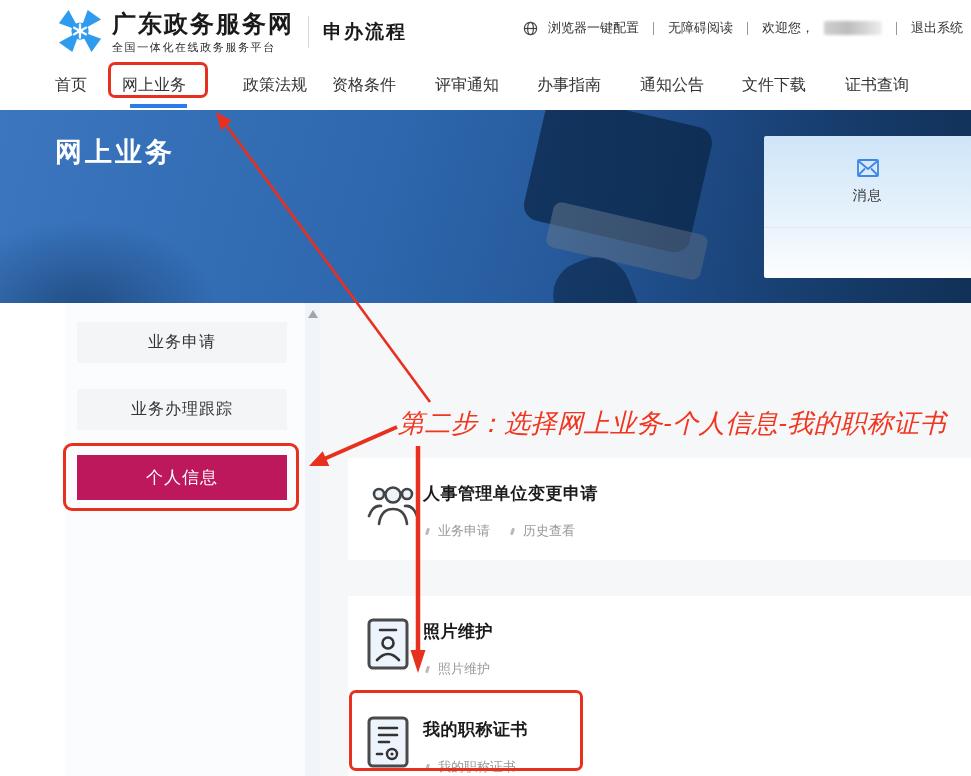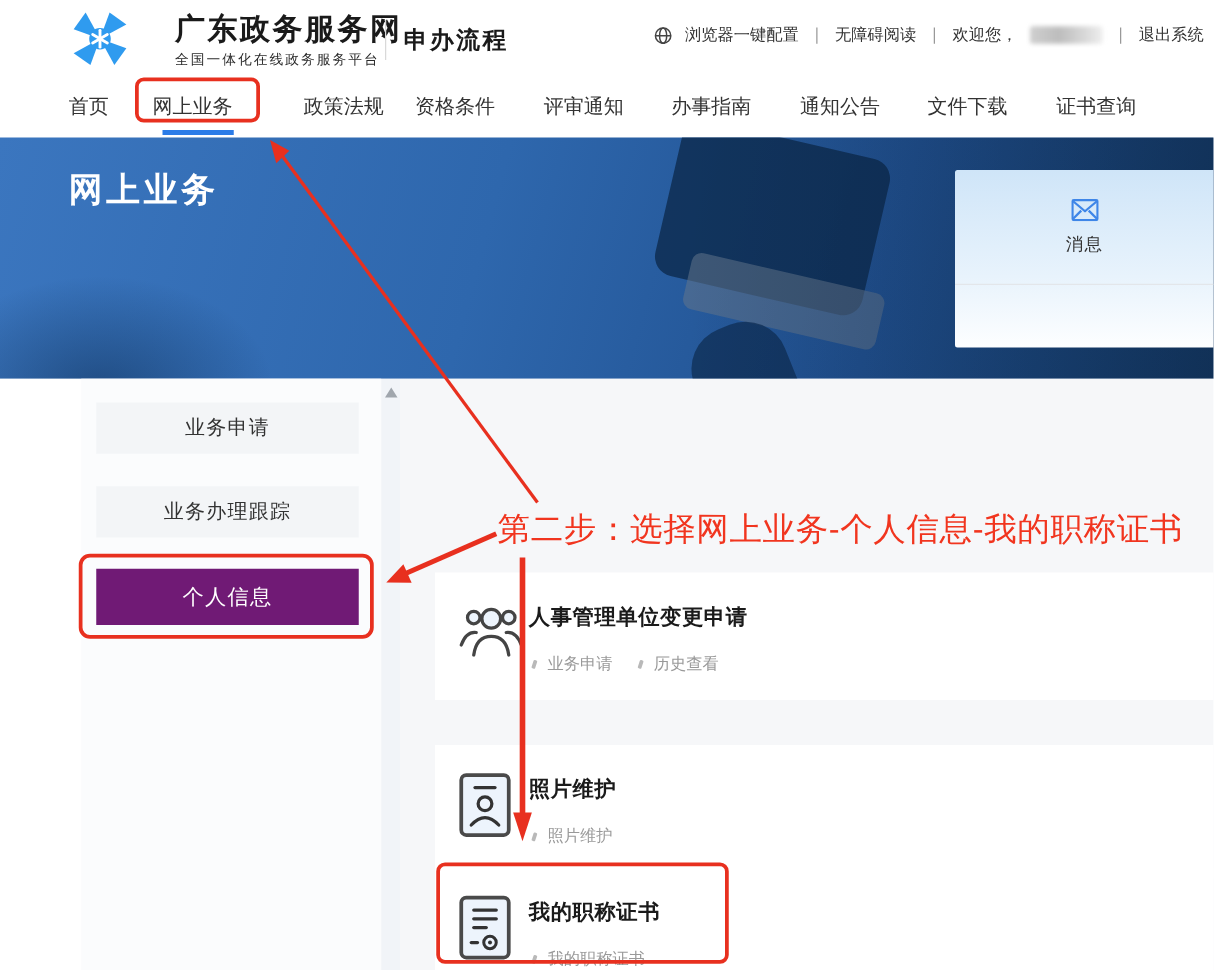--- a/index.html
+++ b/index.html
@@ -3,21 +3,21 @@
 <meta charset="utf-8">
 <style>
   * { margin:0; padding:0; box-sizing:border-box; }
   html,body { background:#fff; }
   body { font-family:"Liberation Sans","DejaVu Sans",sans-serif; }
   .page { position:relative; width:971px; height:776px; overflow:hidden; background:#fff; }
 
   
   .header { position:absolute; left:0; top:0; width:971px; height:60px; background:#fff; }
   .logo-icon { position:absolute; left:57px; top:8px; }
-  .logo-text { position:absolute; left:112px; top:10px;margin-left:28px; }
+  .logo-text { position:absolute; left:112px; top:10px; }
   .logo-title { font-size:24px; font-weight:bold; color:#1a1a1a; letter-spacing:2px; line-height:28px; }
   .logo-sub { font-size:11px; color:#2b2b2b; letter-spacing:1.6px; margin-top:2px; }
   .v-div { position:absolute; left:308px; top:16px; width:1px; height:32px; background:#d9d9d9; }
   .portal-label { position:absolute; left:323px; top:19px; font-size:19px; font-weight:bold; color:#1a1a1a; letter-spacing:2px; }
   .header-links { position:absolute; right:8px; top:19px; display:flex; align-items:center; gap:10px; font-size:13px; color:#333; }
   .hl-sep { width:1px; height:13px; background:#999; margin:0 4px; }
   .blur-name { display:inline-block; width:58px; height:14px; border-radius:2px;
                background:linear-gradient(90deg,#cfcfcf,#bdbdbd 40%,#d8d8d8 75%,#eee); filter:blur(1.5px); }
   .header-links a { color:#333; text-decoration:none; cursor:pointer; }
 
@@ -53,32 +53,32 @@
   
   .content-bg { position:absolute; left:320px; top:303px; width:651px; height:473px; background:#f6f7f9; }
   .left-col { position:absolute; left:0; top:303px; width:305px; height:473px; background:#fff; }
   .side-panel { position:absolute; left:65px; top:0px; width:240px; height:473px; background:#fbfcfd; }
   .scroll-track { position:absolute; left:305px; top:303px; width:15px; height:473px; background:#f1f4f8; }
   .scroll-up { position:absolute; left:308px; top:310px; width:0; height:0;
                border-left:5px solid transparent; border-right:5px solid transparent; border-bottom:8px solid #a0a6ad; cursor:pointer; }
 
   .side-btn { position:absolute; left:77px; width:210px; height:41px; background:#f3f5f7; color:#333;
               font-size:16px; display:flex; align-items:center; justify-content:center; letter-spacing:1px; cursor:pointer; }
-  .side-btn.active { background:#701a75; color:#fff; height:45px; font-size:17px; }
+  .side-btn.active { background:#be185d; color:#fff; height:45px; font-size:17px; }
 
   
   .card { position:absolute; left:348px; width:623px; background:#fff; cursor:pointer; }
   .card .c-icon { position:absolute; left:19px; top:22px; }
   .card .c-title { position:absolute; left:75px; top:24px; font-size:17px; font-weight:bold; color:#1a1a1a; letter-spacing:.5px; }
   .card .c-subs { position:absolute; left:78px; top:64px; display:flex; align-items:center; gap:9px; font-size:13px; color:#999; }
   .bullet { width:3px; height:7px; background:#b9b9b9; display:inline-block; border-radius:1px; transform:rotate(18deg); }
 
   
   .red-box { position:absolute; border:3px solid #e8301f; border-radius:7px; pointer-events:none; }
-  .anno-text { position:absolute; left:398px; top:406px; font-size:26px; color:#f1351f; letter-spacing:.5px; white-space:nowrap; }
+  .anno-text { position:absolute; left:398px; top:406px; font-size:26px; color:#f1351f; letter-spacing:.5px; white-space:nowrap;font-style:italic; }
   .anno-svg { position:absolute; left:0; top:0; pointer-events:none; }
 </style>
 </head>
 <body>
 
 <div class="page">
 
   <div class="header">
     <svg class="logo-icon" width="46" height="46" viewBox="0 0 48 48">
       <g fill="#2f9bef">

